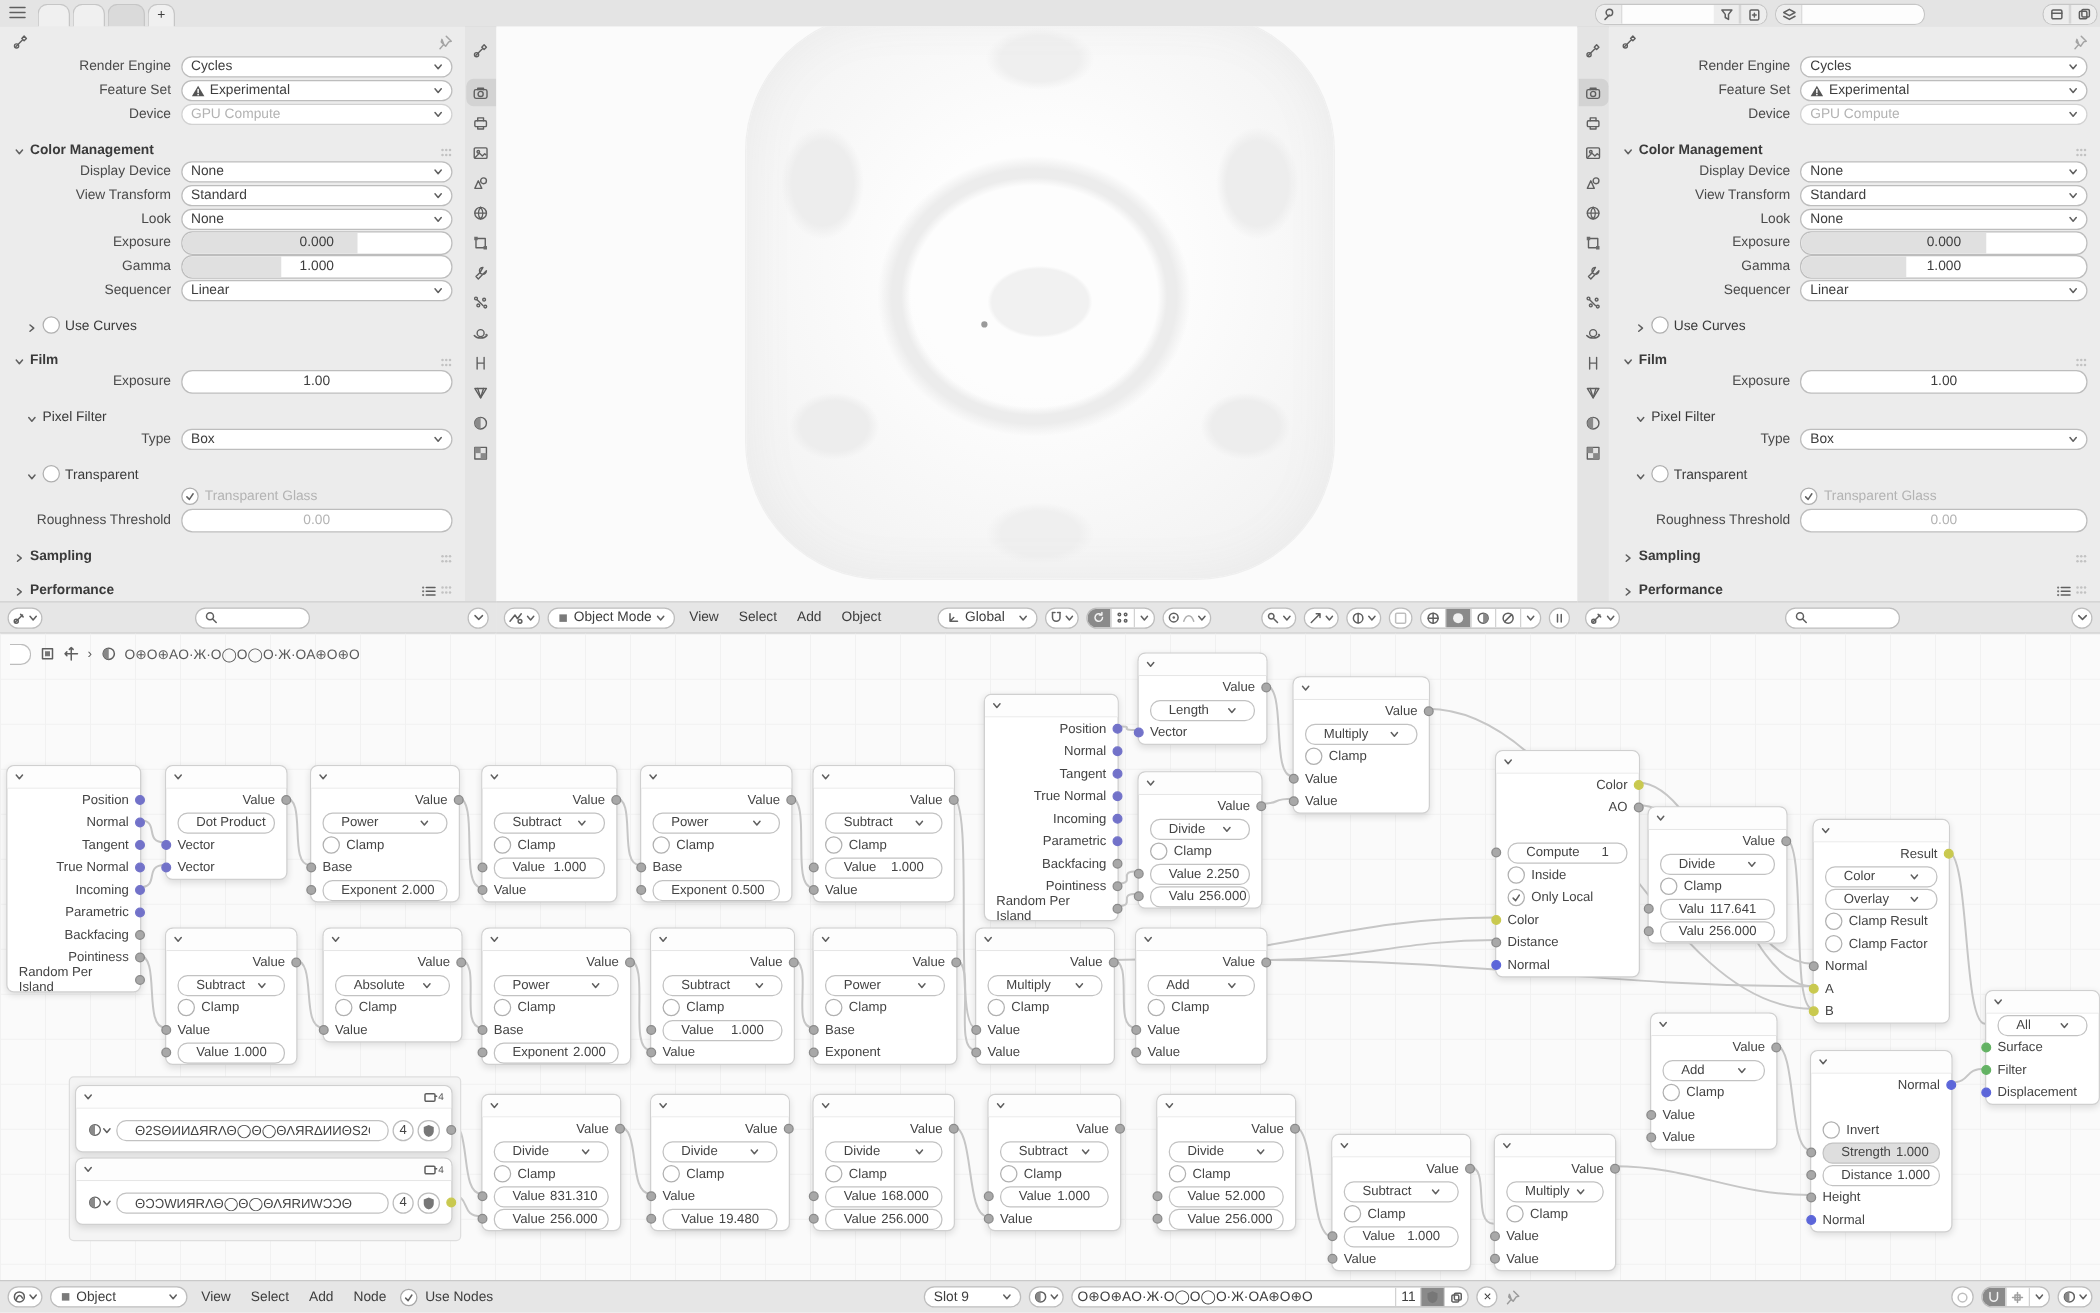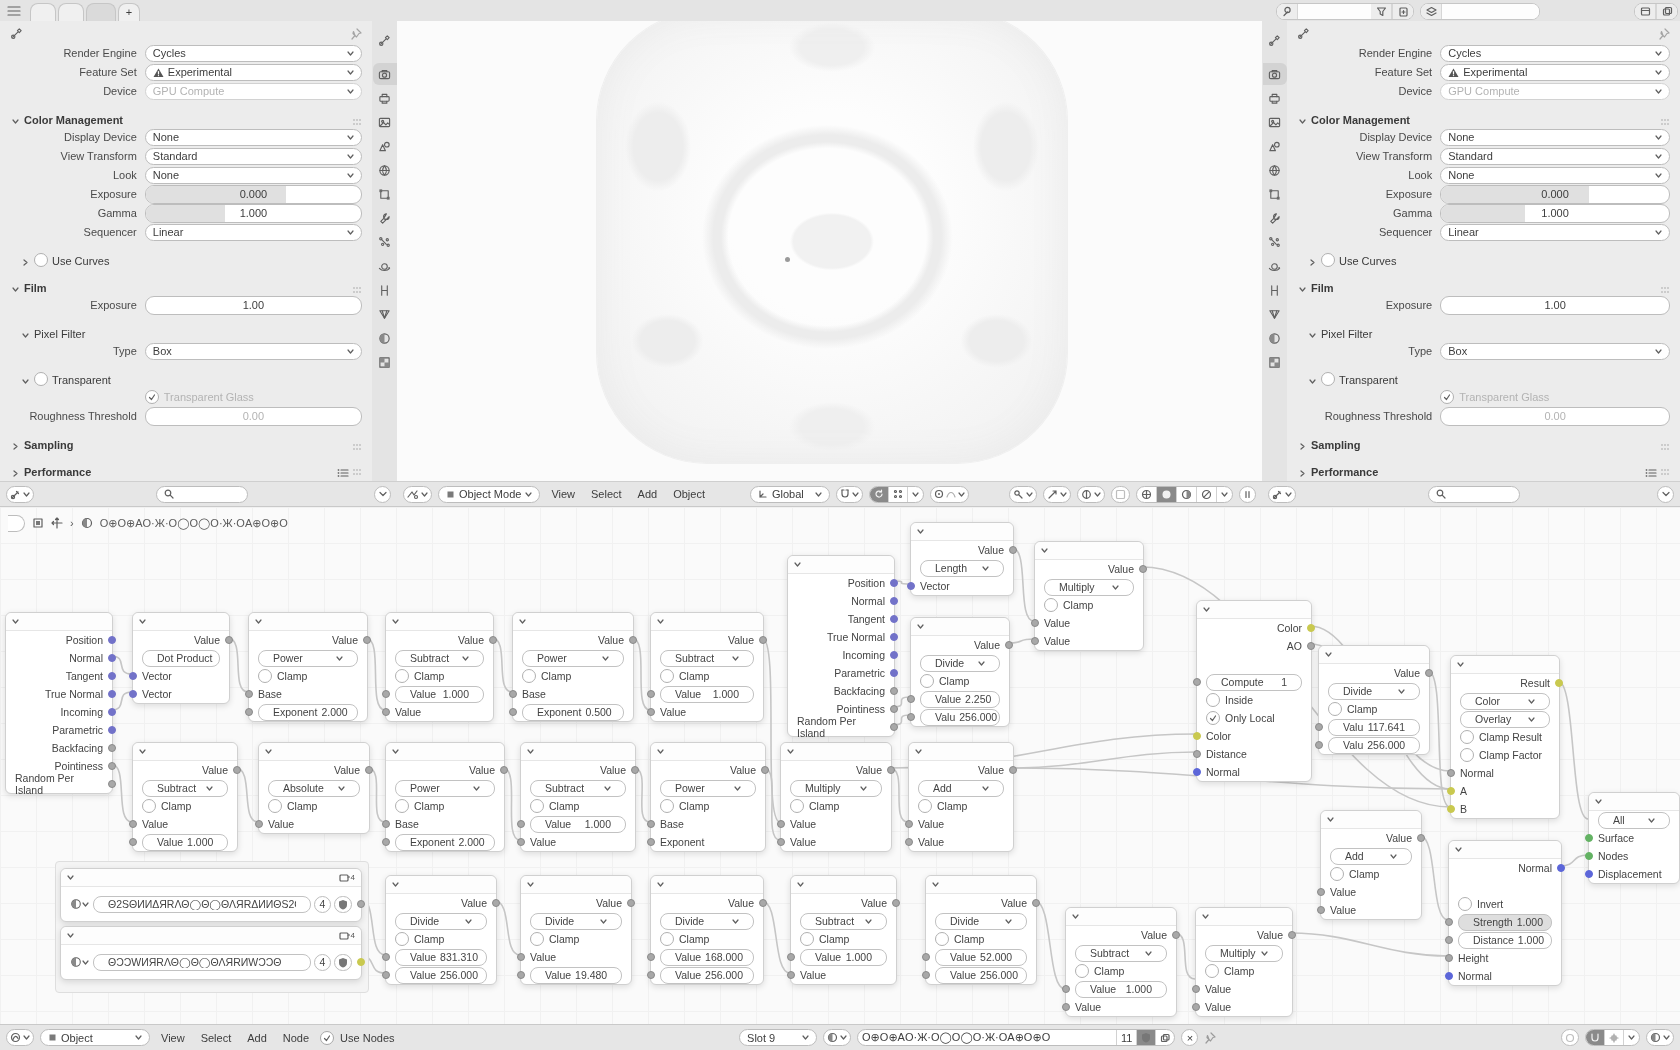--- a/index.html
+++ b/index.html
@@ -1713,21 +1713,21 @@
               <path d="M1 2l2.5 3L6 2"></path>
             </svg>
           </span>
         </div>
         <div class="nrow">
           <span class="sock L" style="background: rgb(99, 178, 99); border-color: rgb(99, 178, 99);"></span>
           <span>Surface</span>
         </div>
         <div class="nrow">
           <span class="sock L" style="background: rgb(99, 178, 99); border-color: rgb(99, 178, 99);"></span>
-          <span>Nodes</span>
+          <span>Filter</span>
         </div>
         <div class="nrow">
           <span class="sock L" style="background: rgb(92, 102, 217); border-color: rgb(92, 102, 217);"></span>
           <span>Displacement</span>
         </div>
       </div>
       <div class="node" style="left: 1320px; top: 303px; width: 100px;">
         <div class="nhead">
           <svg class="ic" width="8" height="8">
             <path d="M1 2l2.5 3L6 2"></path>

